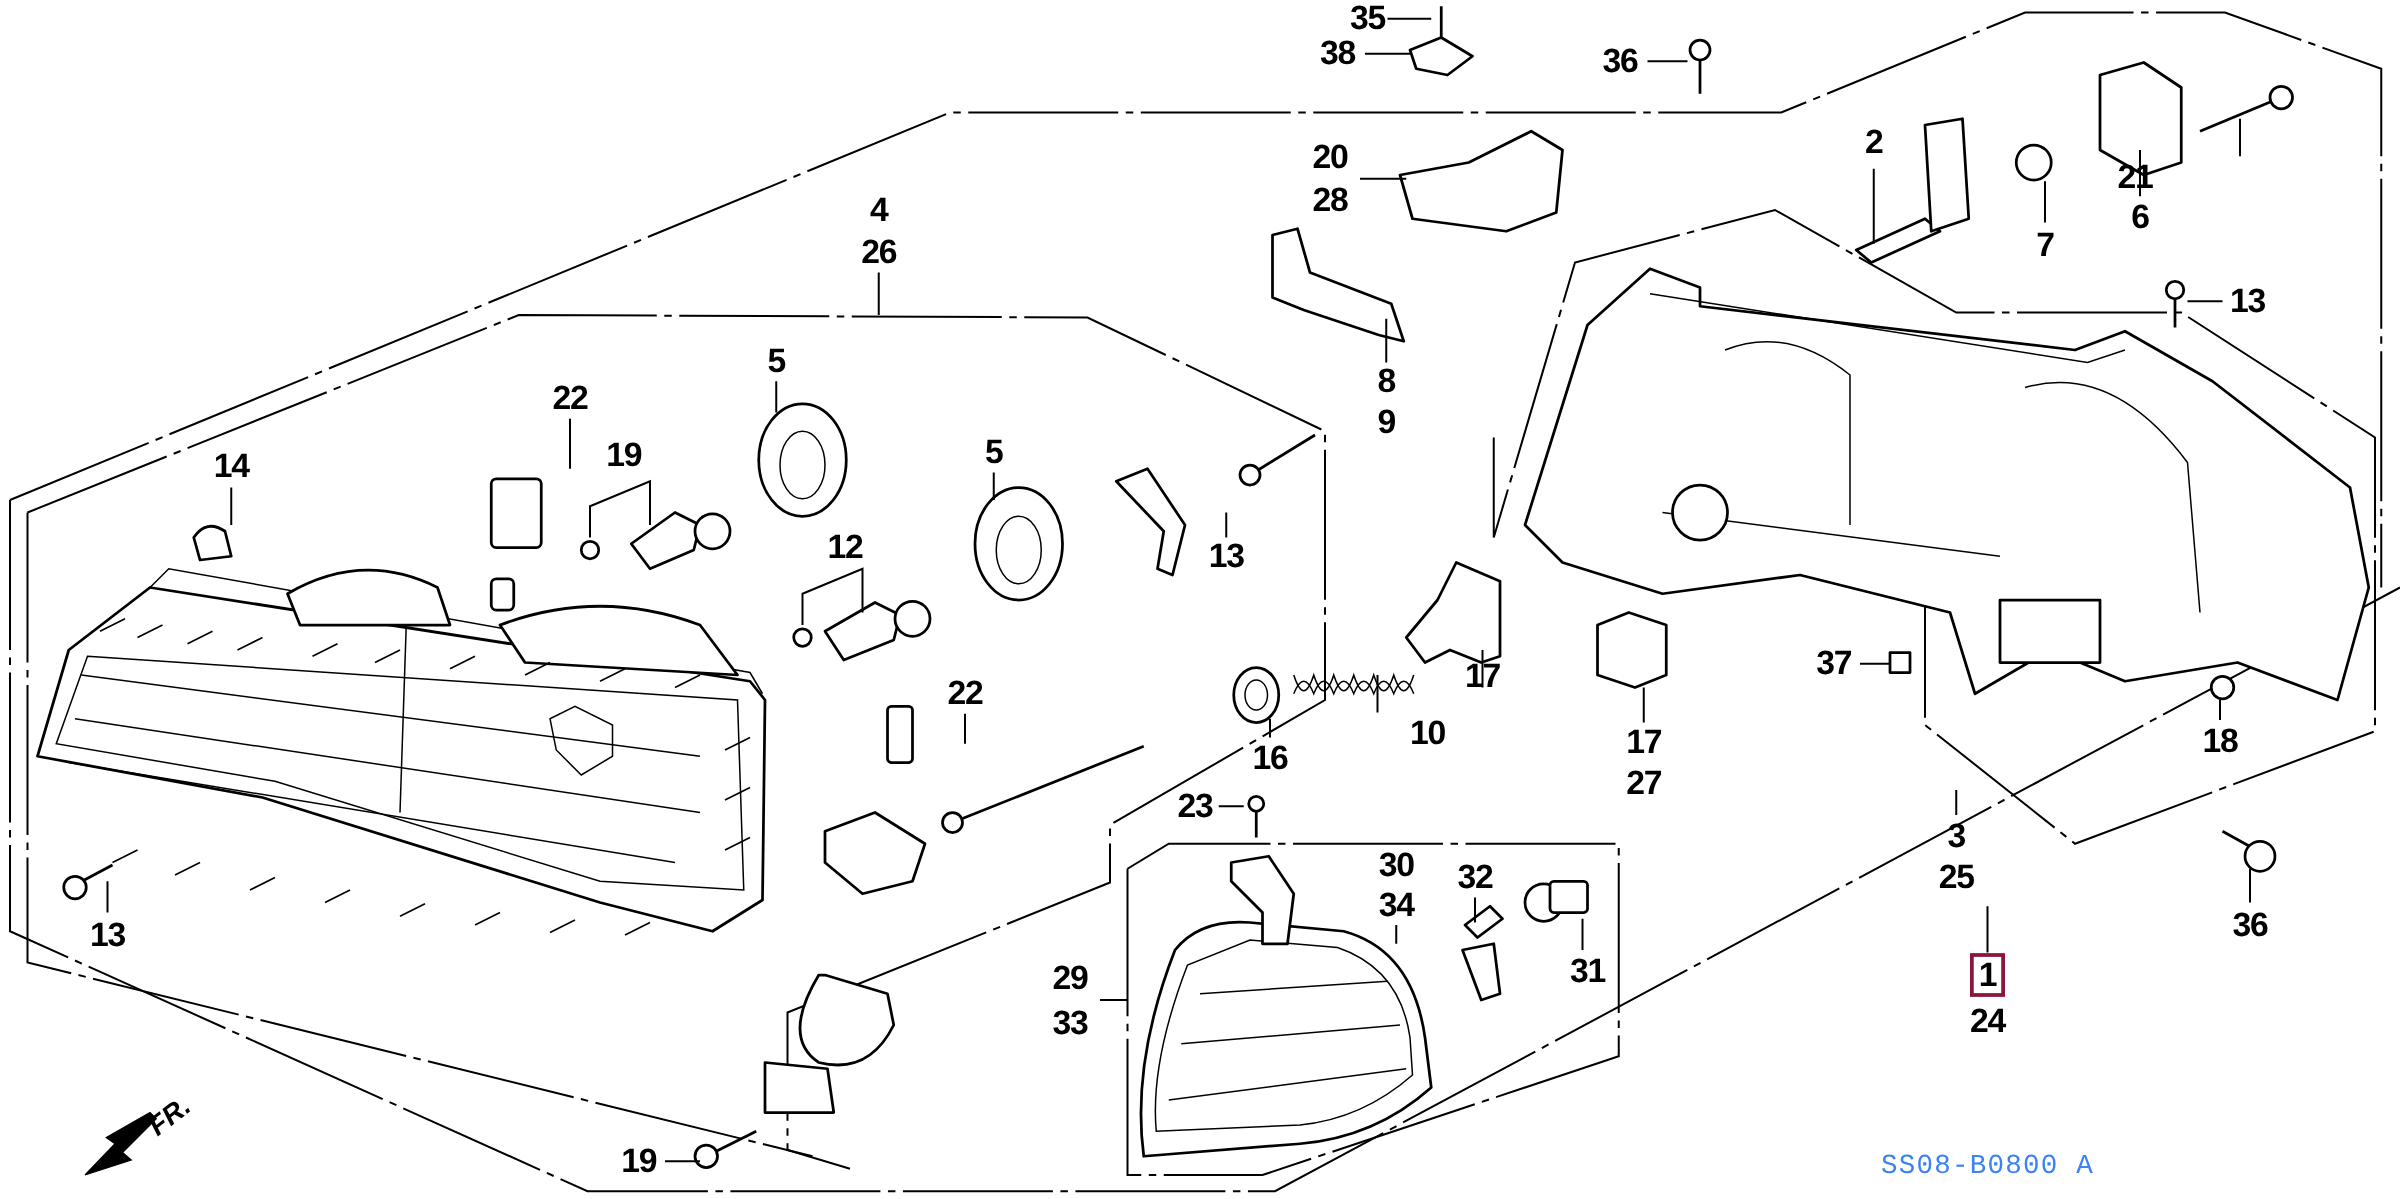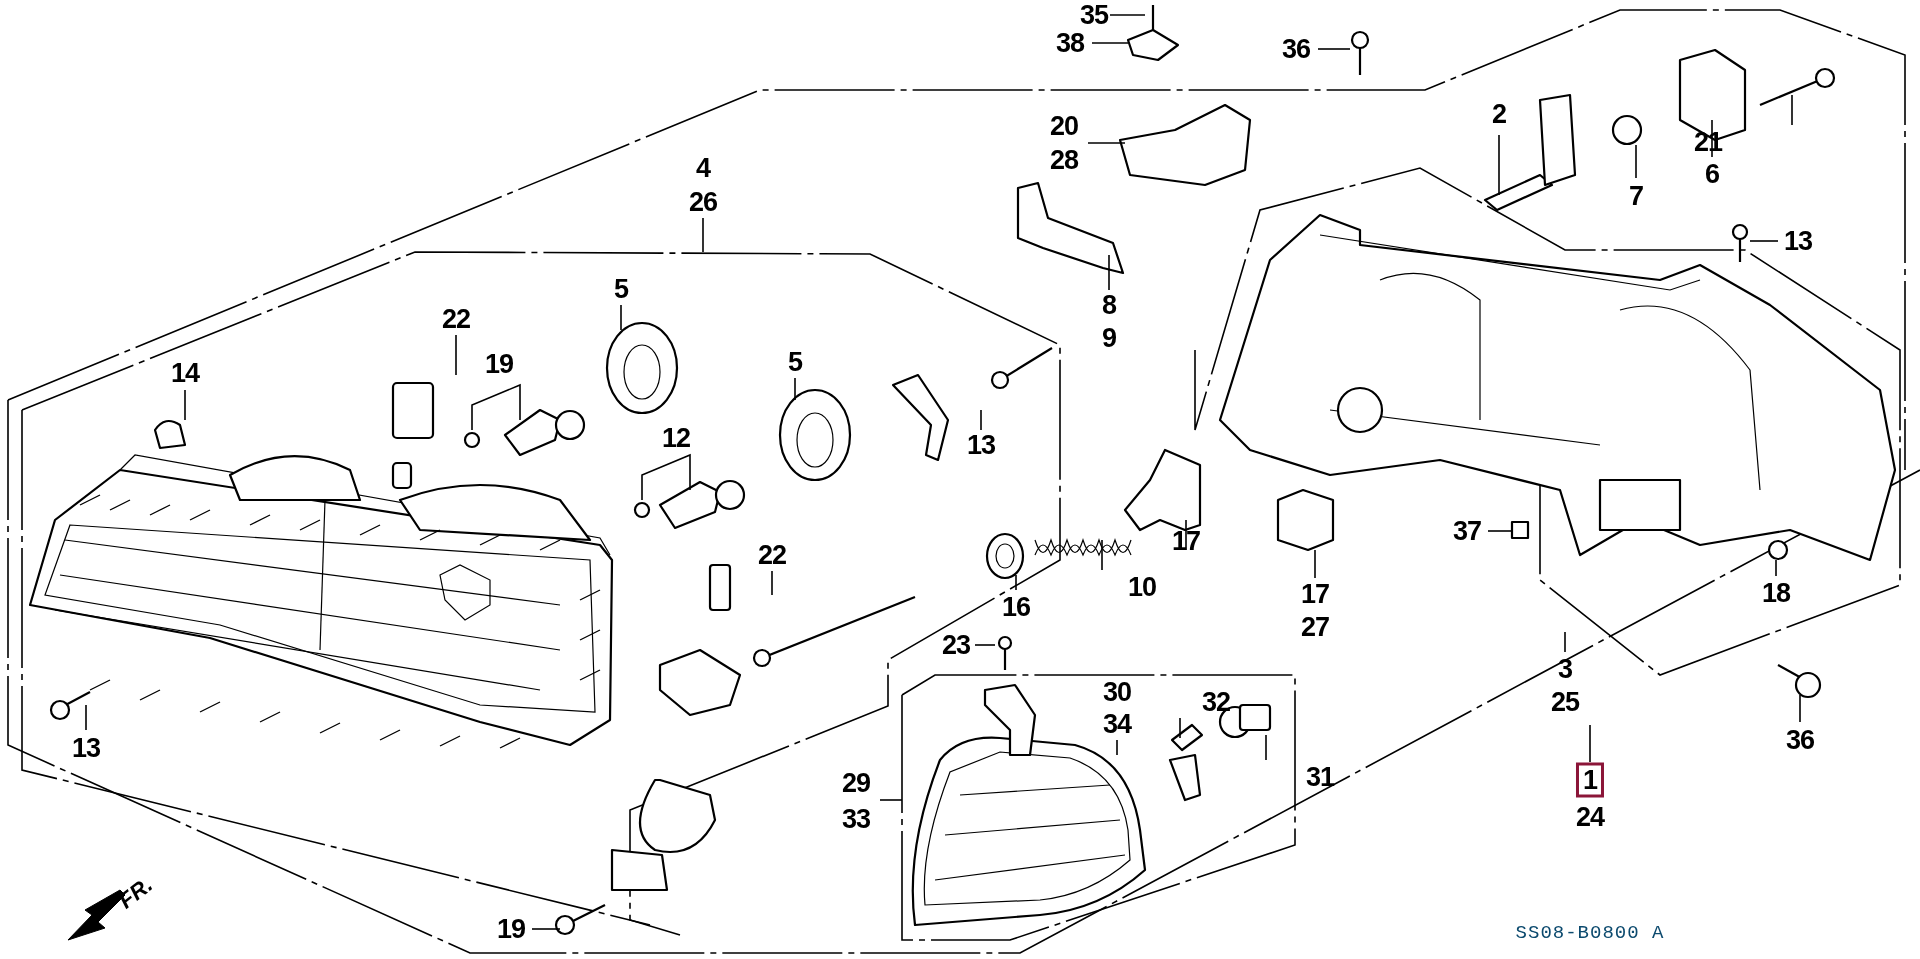--- a/index.html
+++ b/index.html
@@ -1,20 +1,20 @@
 <!DOCTYPE html>
 <html><head>
 <meta charset="utf-8">
 <style>
   html, body { margin: 0; padding: 0; background: #ffffff; }
   body { width: 1920px; height: 959px; overflow: hidden; position: relative; font-family: "Liberation Sans", sans-serif; }
   #canvas { position: absolute; left: 0; top: 0; width: 1920px; height: 836px; }
   .lbl { position: absolute; font-family: "Liberation Sans", sans-serif; font-weight: bold; font-size: 27px; color: #000; line-height: 1; transform: translate(-50%, -50%); white-space: nowrap; letter-spacing: -1px; cursor: pointer; }
   .lbl.highlight { border: 3px solid #8b1538; padding: 1px 4px; }
-  .code { position: absolute; font-family: "Liberation Mono", monospace; font-size: 19px; color: #0c4a6e; transform: translate(-50%, -50%); letter-spacing: 1px; }
+  .code { position: absolute; font-family: "Liberation Mono", monospace; font-size: 22px; color: #3b82f6; transform: translate(-50%, -50%); letter-spacing: 1px; }
   .fr { position: absolute; font-family: "Liberation Sans", sans-serif; font-weight: bold; font-style: italic; font-size: 22px; color: #000; transform: rotate(-38deg); }
   svg .ln { stroke: #000; stroke-width: 1.6; fill: none; }
   svg .dash { stroke: #000; stroke-width: 1.6; fill: none; stroke-dasharray: 120 6 6 6; }
   svg .part { stroke: #000; stroke-width: 2.2; fill: #fff; stroke-linejoin: round; }
   svg .thin { stroke: #000; stroke-width: 1.2; fill: none; }
   svg .hatch { stroke: #000; stroke-width: 1.3; }
 </style>
 </head>
 <body>
 
@@ -290,22 +290,22 @@
 <span class="lbl" style="left:1186px;top:541px">17</span>
 <span class="lbl" style="left:1315px;top:594px">17</span>
 <span class="lbl" style="left:1315px;top:627px">27</span>
 <span class="lbl" style="left:1776px;top:593px">18</span>
 <span class="lbl" style="left:1565px;top:669px">3</span>
 <span class="lbl" style="left:1565px;top:702px">25</span>
 <span class="lbl" style="left:86px;top:748px">13</span>
 <span class="lbl" style="left:956px;top:645px">23</span>
 <span class="lbl" style="left:1117px;top:692px">30</span>
 <span class="lbl" style="left:1117px;top:724px">34</span>
-<span class="lbl" style="left:1216px;top:702px">32</span>
-<span class="lbl" style="left:1320px;top:777px">31</span>
+<span class="lbl" style="left:1180px;top:702px">32</span>
+<span class="lbl" style="left:1270px;top:777px">31</span>
 <span class="lbl" style="left:856px;top:783px">29</span>
 <span class="lbl" style="left:856px;top:819px">33</span>
 <span class="lbl" style="left:1800px;top:740px">36</span>
 <span class="lbl highlight" style="left: 1590px; top: 780px; border-color: rgb(139, 21, 56);">1</span>
 <span class="lbl" style="left:1590px;top:817px">24</span>
 <span class="lbl" style="left:511px;top:929px">19</span>
 
 <span class="fr" style="left:118px;top:880px">FR.</span>
 <span class="code" style="left:1590px;top:933px">SS08-B0800 A</span>
 </div>

